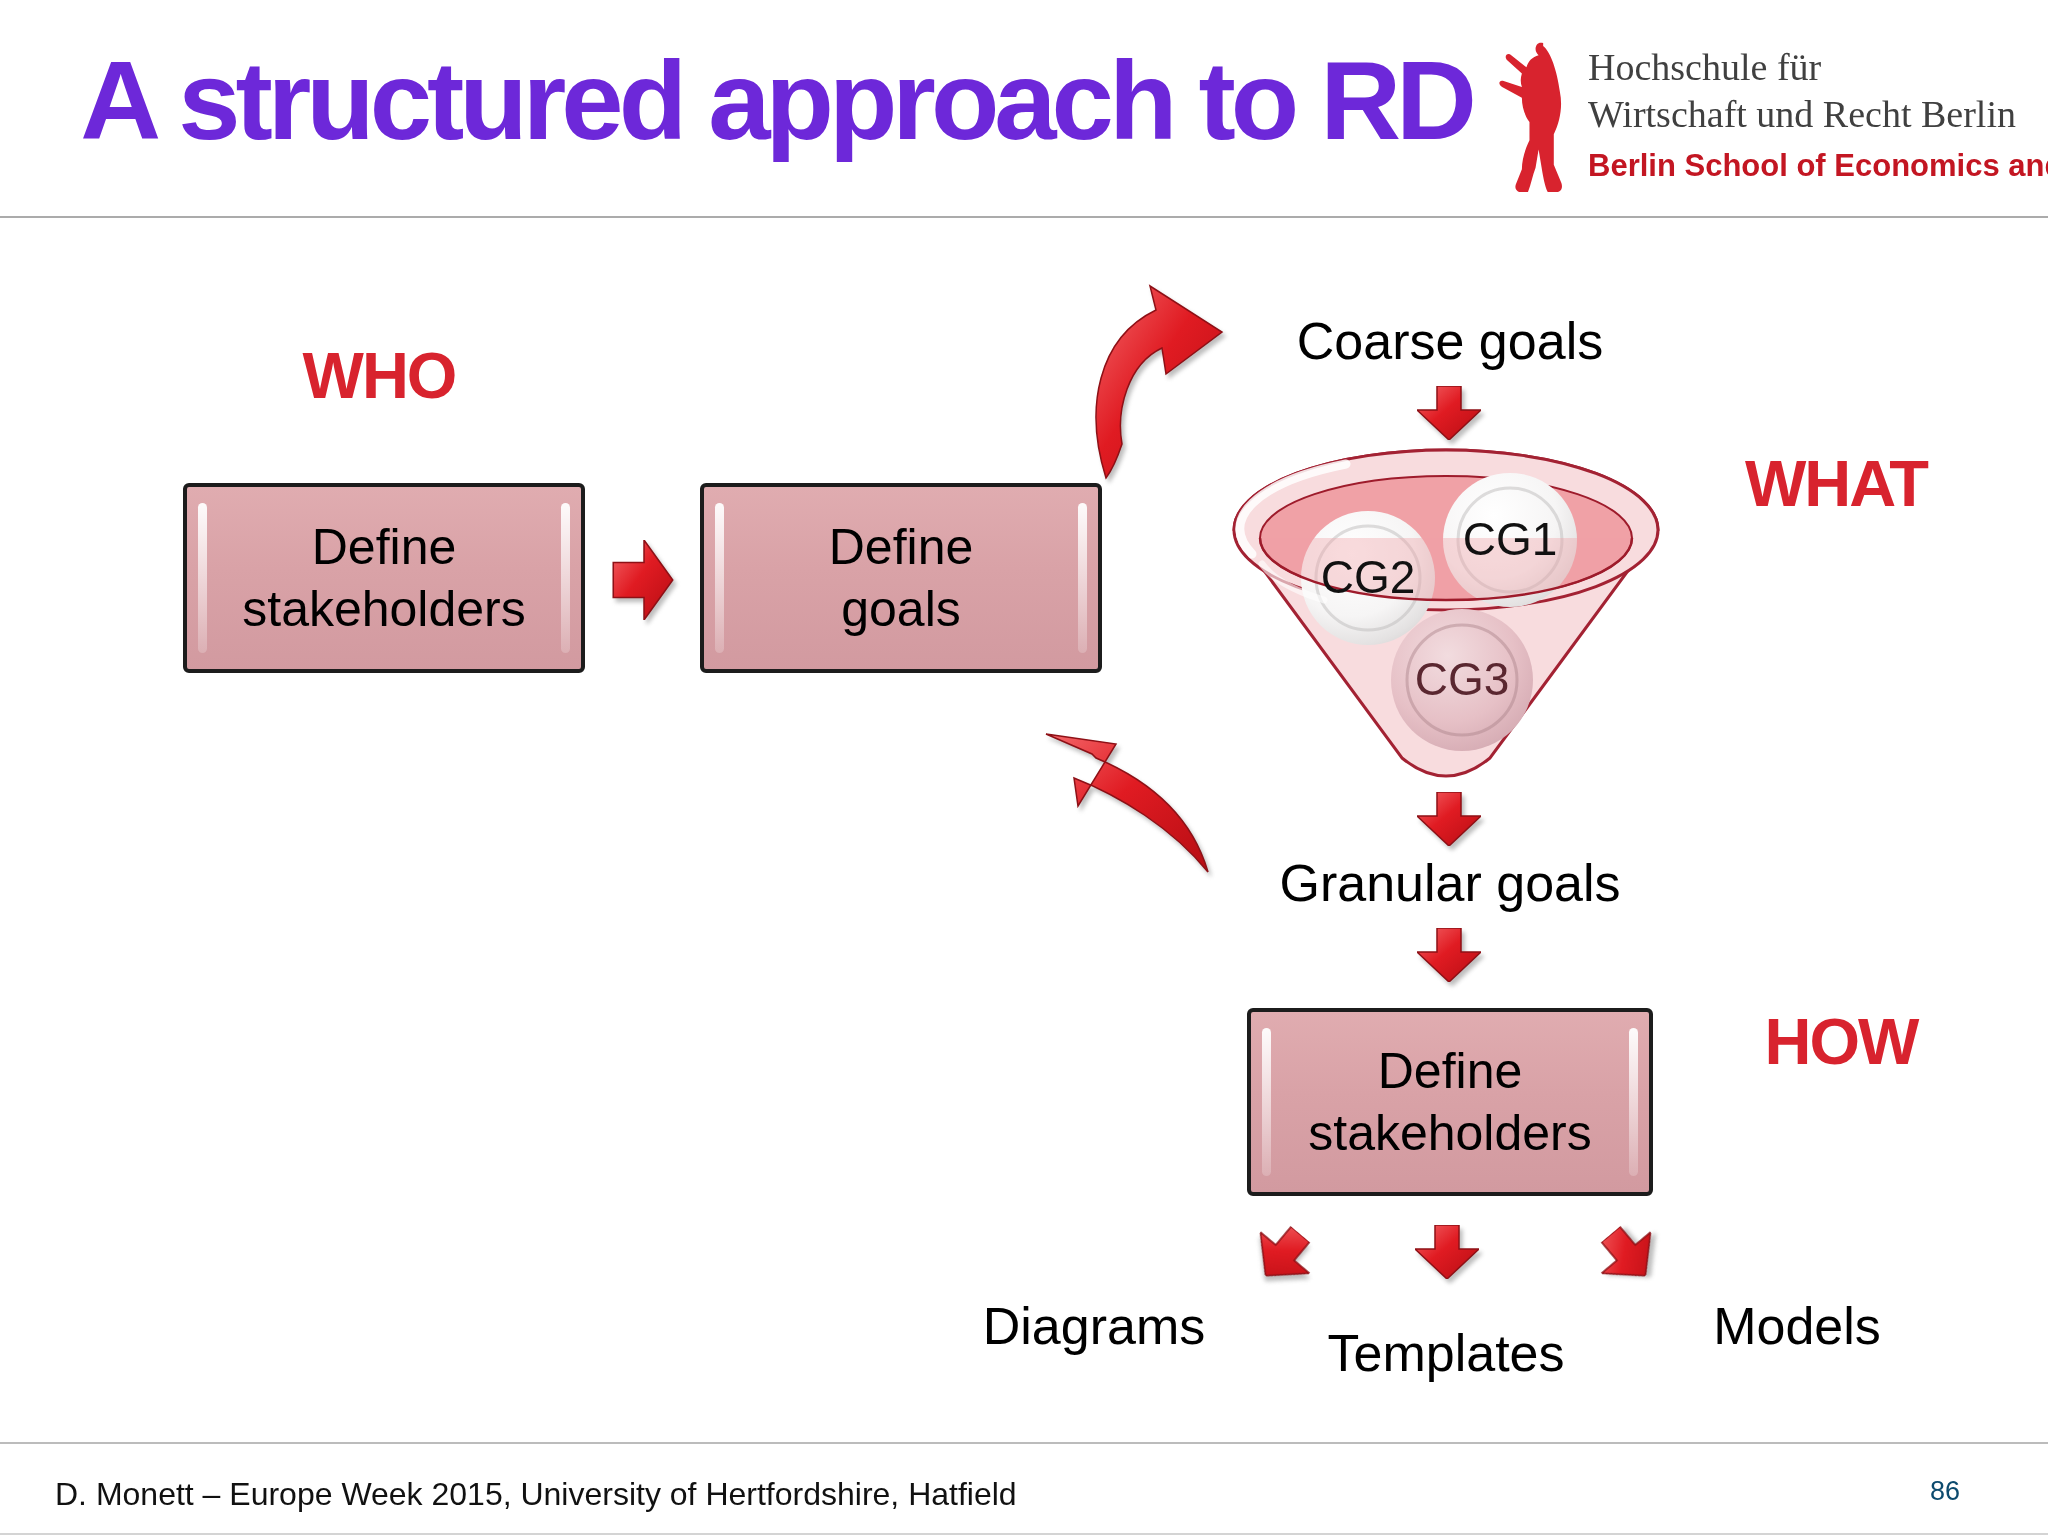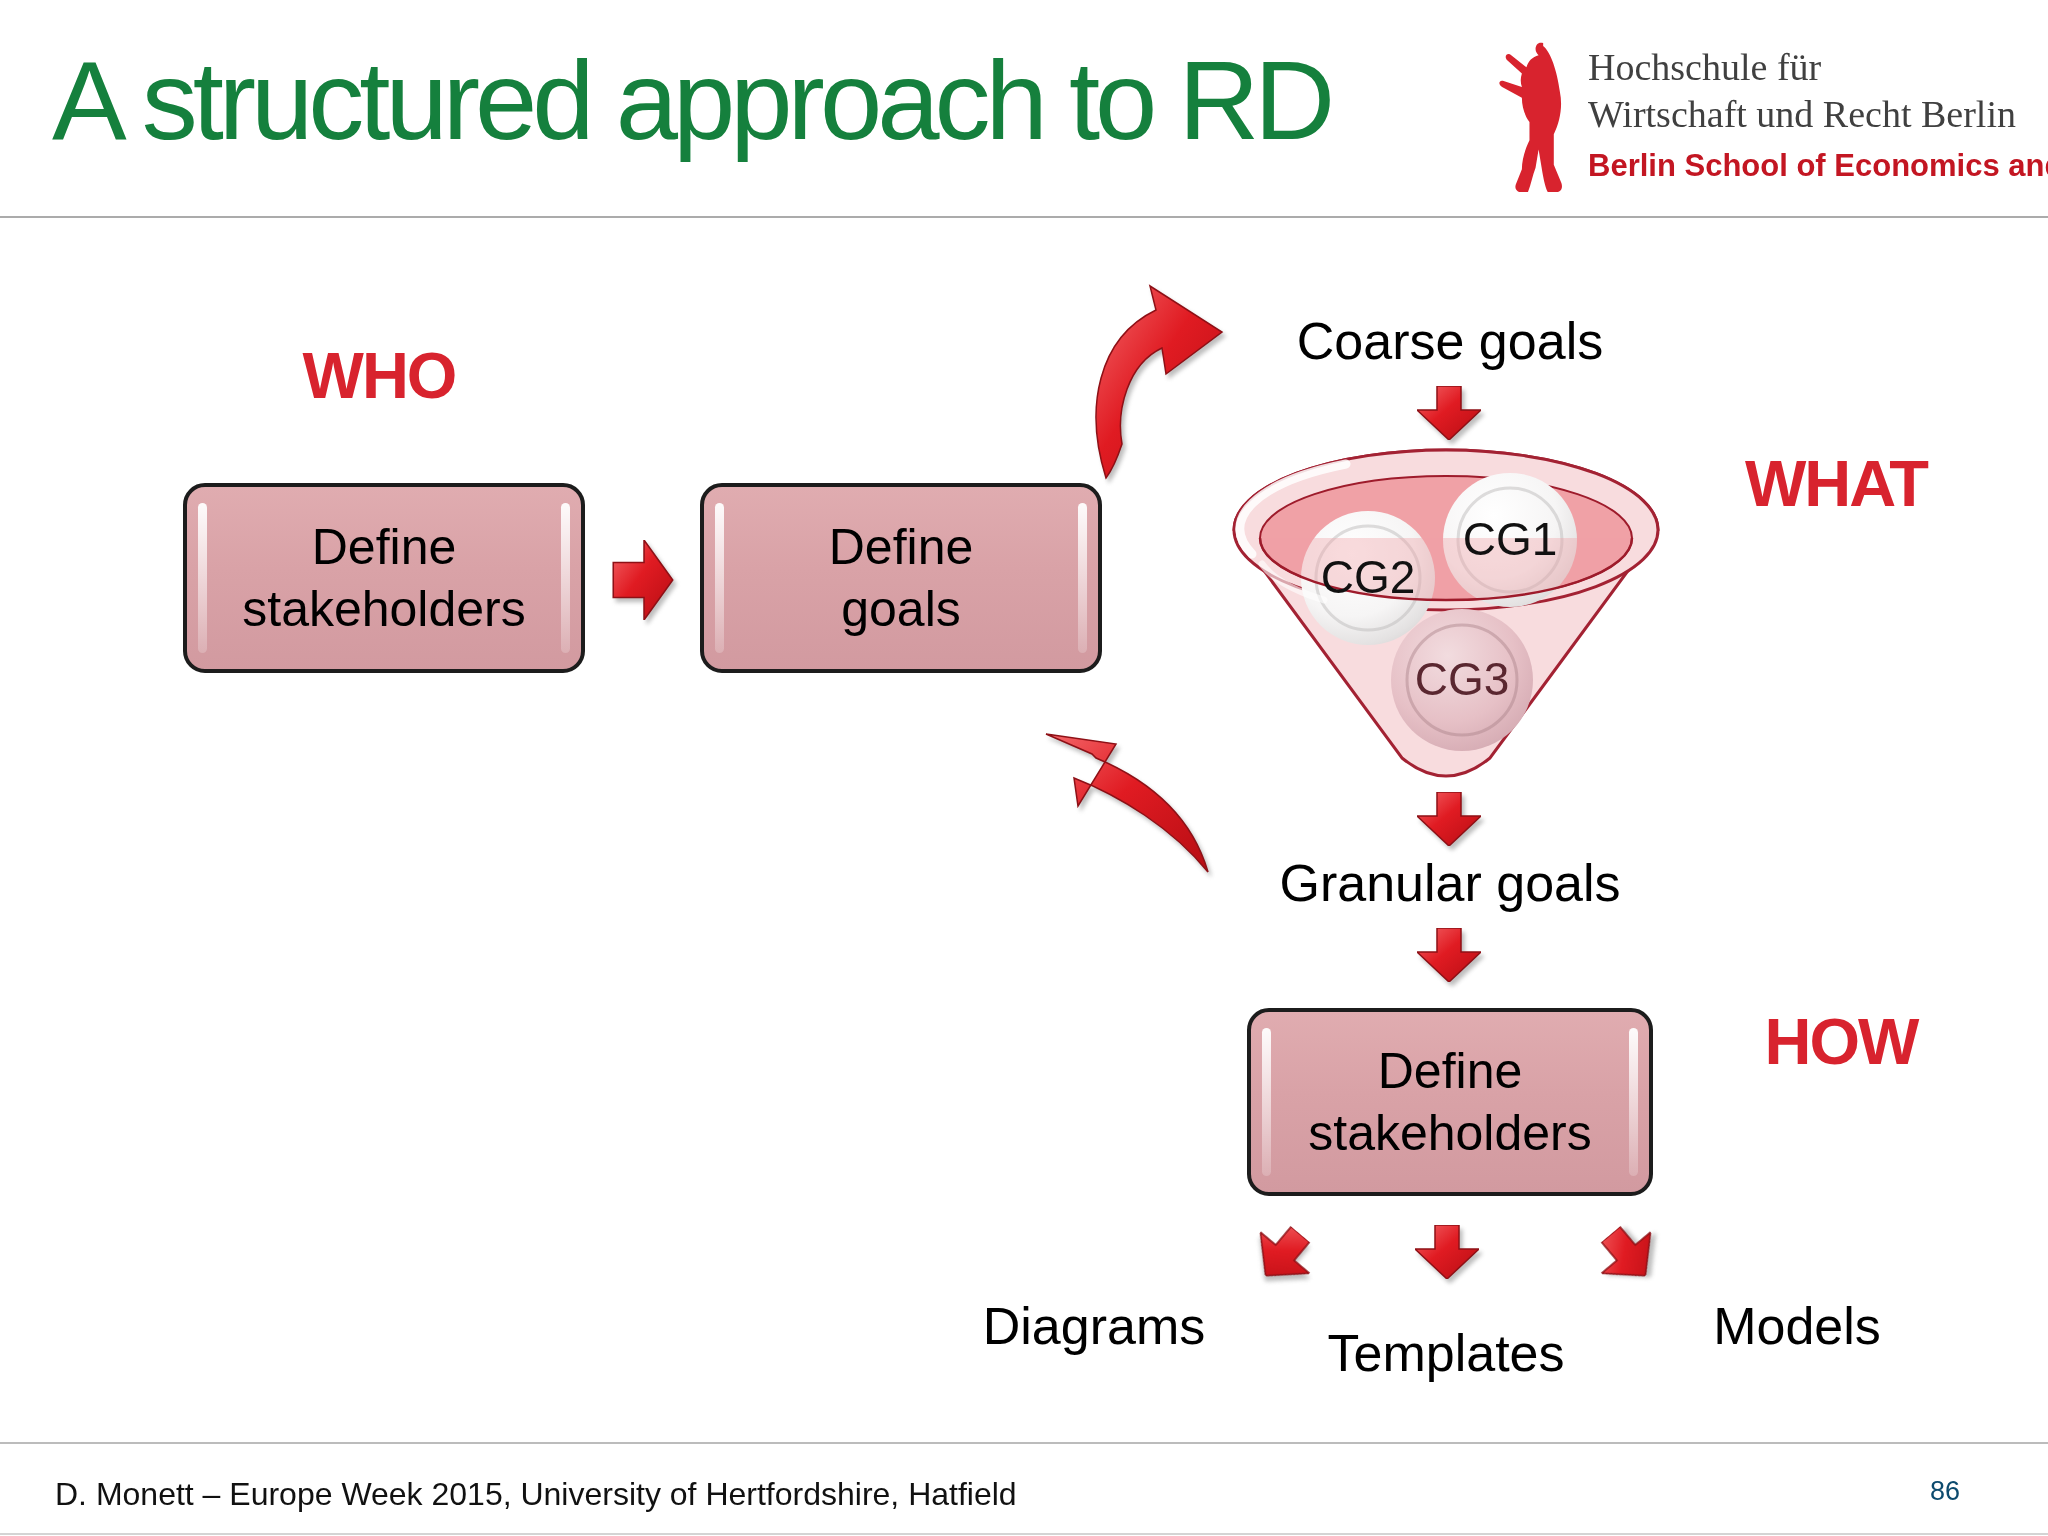--- a/index.html
+++ b/index.html
@@ -5,22 +5,22 @@
   html,body{margin:0;padding:0;background:#ffffff;}
   #slide{
     position:relative;width:2048px;height:1536px;background:#ffffff;
     overflow:hidden;font-family:"Liberation Sans",sans-serif;
   }
   .abs{position:absolute;}
 
   
   .title{
     left:52px;top:36px;width:1420px;
-    font-size:112px;font-weight:400;letter-spacing:-5px;color:#15803d;
-    line-height:130px;white-space:nowrap;
+    font-size:112px;font-weight:700;letter-spacing:-5px;color:#6d28d9;
+    line-height:130px;white-space:nowrap;text-align:right;
   }
   .header-rule{left:0;top:216px;width:2048px;height:2px;background:#ababab;}
   .logo-bear{left:1492px;top:40px;width:78px;height:152px;}
   .logo-text{left:1588px;top:44px;width:440px;}
   .logo-de{
     font-family:"Liberation Serif",serif;color:#404040;
     font-size:38px;line-height:47px;white-space:nowrap;
   }
   .logo-en{
     margin-top:10px;font-size:31px;font-weight:700;color:#c31622;white-space:nowrap;
@@ -30,21 +30,21 @@
   .cat{
     font-size:65px;font-weight:700;color:#d8232e;letter-spacing:-2px;
     line-height:96px;text-align:center;
   }
   .cat-who{left:239px;top:328px;width:280px;}
   .cat-what{left:1676px;top:436px;width:320px;}
   .cat-how{left:1681px;top:994px;width:320px;}
 
   
   .pbox{
-    box-sizing:border-box;border:4px solid #1c1c1c;border-radius:22px;
+    box-sizing:border-box;border:4px solid #1c1c1c;border-radius:6px;
     background:linear-gradient(180deg,#e0acb0 0%,#d9a2a7 45%,#d29aa0 100%);
     display:flex;flex-direction:column;align-items:center;justify-content:center;
     text-align:center;color:#000;font-size:50px;line-height:62px;
   }
   .pbox::before,.pbox::after{
     content:"";position:absolute;top:16px;bottom:16px;width:9px;border-radius:8px;
     background:linear-gradient(180deg,rgba(255,255,255,.95),rgba(255,255,255,.2));
   }
   .pbox::before{left:11px;}
   .pbox::after{right:11px;}

